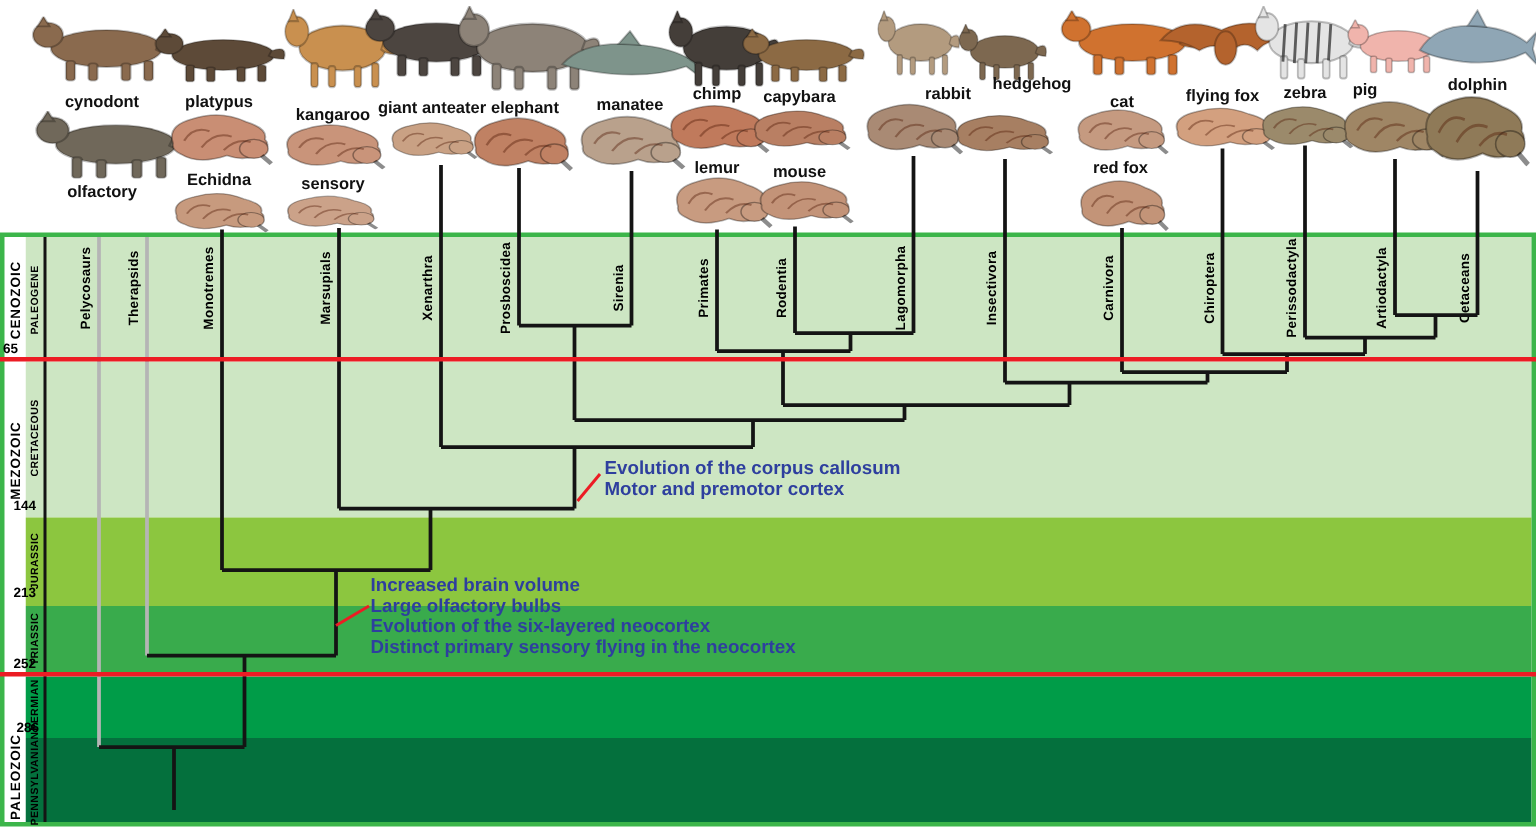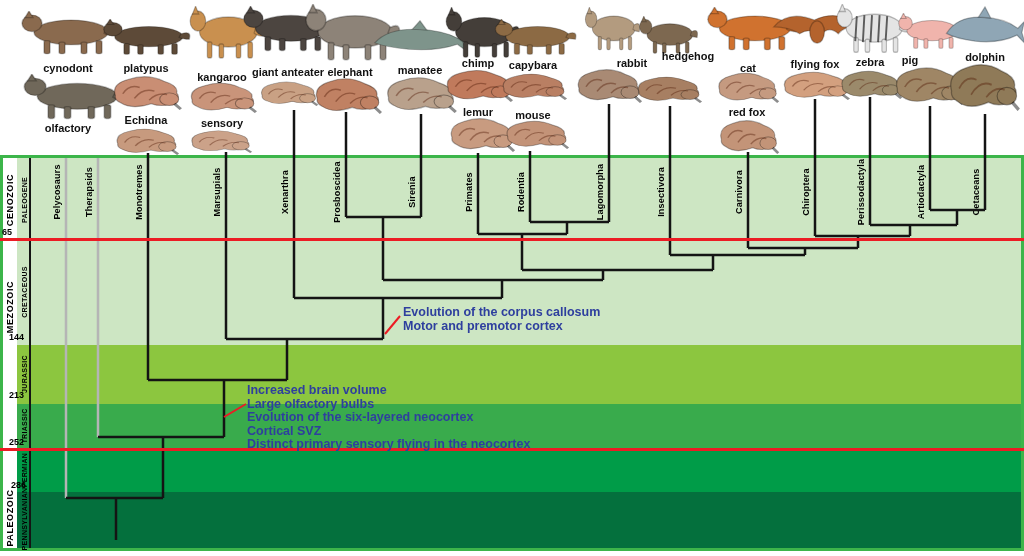--- a/index.html
+++ b/index.html
@@ -47,21 +47,20 @@
   <div class="agemark" style="left:9px;top:556px;">320</div>
 
   <div class="anno" style="left:403px;top:306px;color:#2e3f9e;">
     <div>Evolution of the corpus callosum</div>
     <div>Motor and premotor cortex</div>
   </div>
   <div class="anno" style="left:247px;top:384px;color:#2e3f9e;">
     <div>Increased brain volume</div>
     <div>Large olfactory bulbs</div>
     <div>Evolution of the six-layered neocortex</div>
-    <div>Cortical SVZ</div>
     <div>Distinct primary sensory flying in the neocortex</div>
   </div>
 
 <div class="band" style="top: 158px; height: 80px; background: rgb(205, 230, 195);"></div>
     <div class="band" style="top: 241px; height: 104px; background: rgb(205, 230, 195);"></div>
     <div class="band" style="top: 345px; height: 59px; background: rgb(140, 198, 63);"></div>
     <div class="band" style="top: 404px; height: 44px; background: rgb(57, 171, 76);"></div>
     <div class="band" style="top: 451px; height: 41px; background: rgb(0, 156, 72);"></div>
     <div class="band" style="top: 492px; height: 56px; background: rgb(4, 112, 61);"></div>
     <div class="redline" style="top: 238px; background: rgb(236, 28, 36);"></div>

